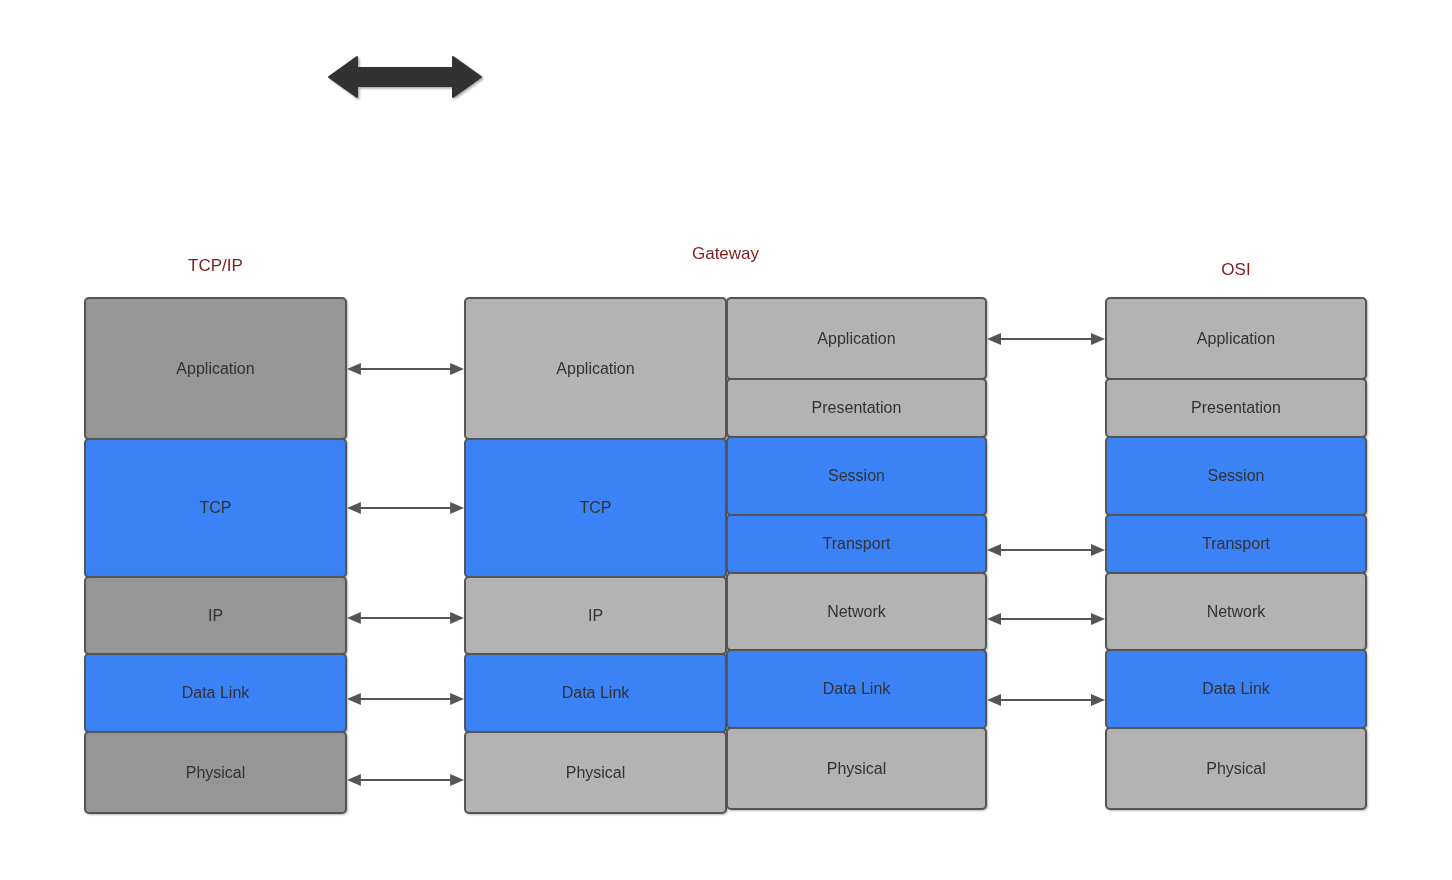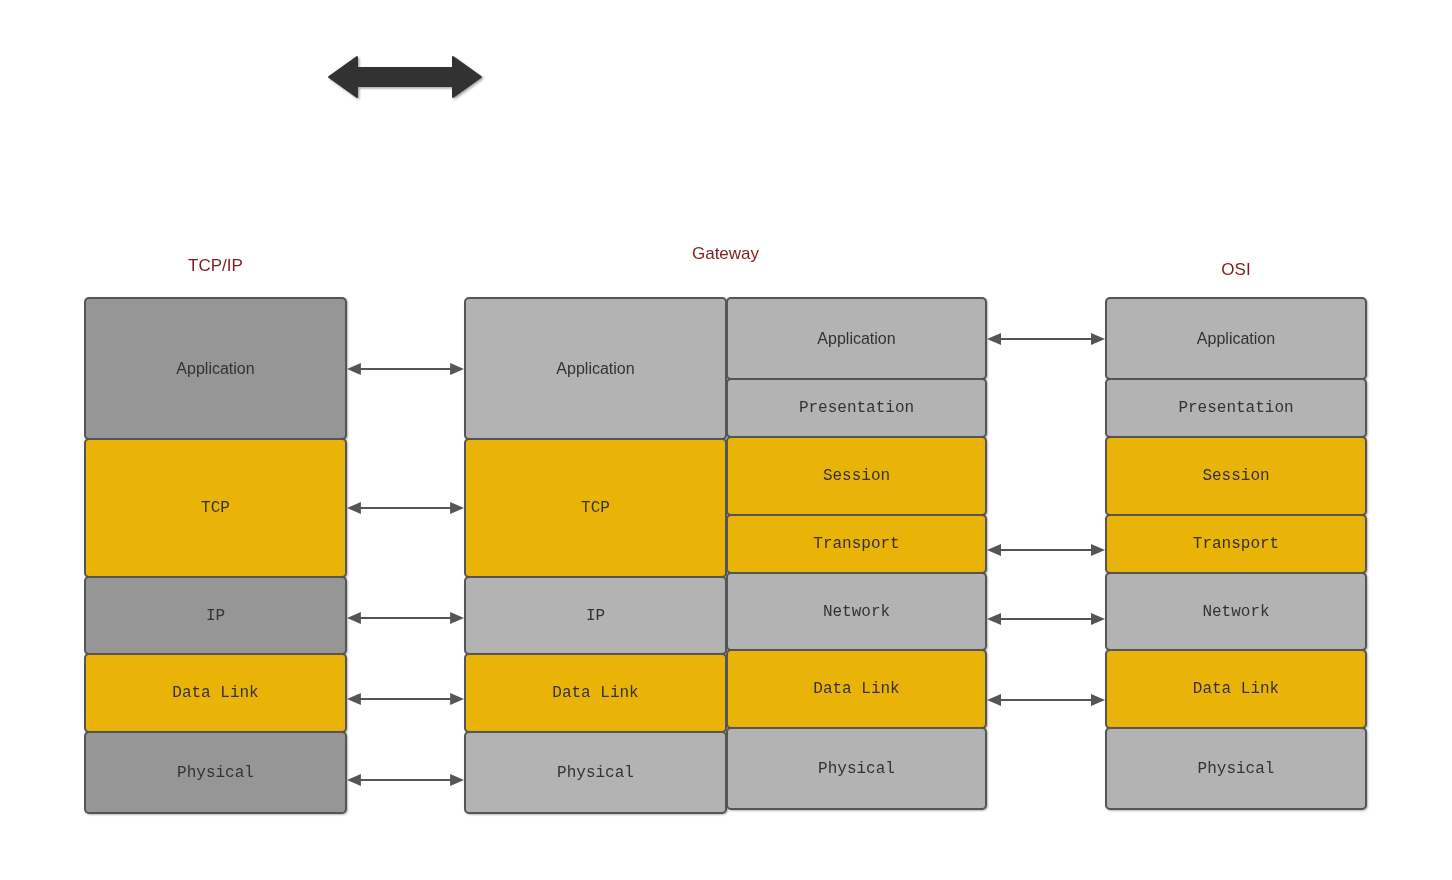--- a/index.html
+++ b/index.html
@@ -54,25 +54,25 @@
     display: flex;
     align-items: center;
     justify-content: center;
     font-size: 16px;
     color: #333333;
     position: relative;
     box-shadow: 1px 1px 2px rgba(0,0,0,0.28);
     background: #ffffff;
     white-space: nowrap;
   }
-  .layer-box + .layer-box { margin-top: -2px; font-family: Liberation Mono, monospace; }
+  .layer-box + .layer-box { margin-top: -2px; }
 
   .fill-dark  { background: #969696; }
   .fill-mid   { background: #b3b3b3; }
-  .fill-white { background: #eab308; text-align: center; }
+  .fill-white { background: #3b82f6; text-align: center; }
 
   
   .connector {
     position: absolute;
     height: 16px;
   }
   .conn-left  { left: 347px; width: 117px; }
   .conn-right { left: 987px; width: 118px; }
 </style>
 </head>

